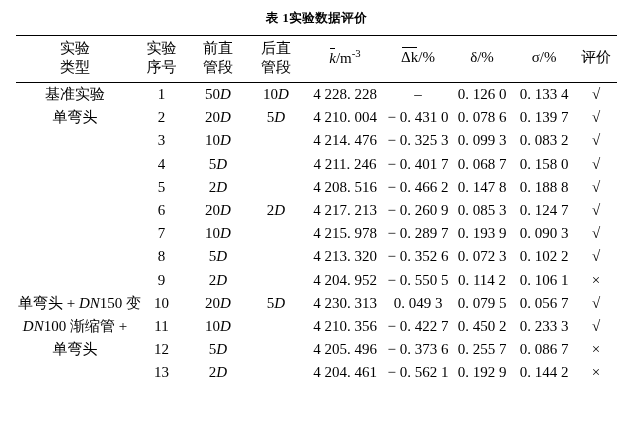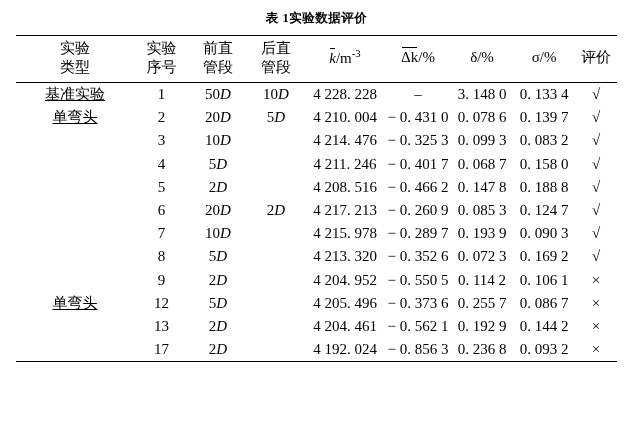--- a/index.html
+++ b/index.html
@@ -56,21 +56,20 @@
   }
   table.data tbody td {
     text-align: center;
     vertical-align: middle;
     padding: 2.6px 2px;
     line-height: 1.2;
     white-space: nowrap;
   }
   td.c-type {
     text-align: center;
-    text-decoration: underline;
   }
   .ital {
     font-style: italic;
   }
   .ovl {
     position: relative;
     display: inline-block;
   }
   .ovl::before {
     content: "";
@@ -140,21 +139,21 @@
       </tr>
     </thead>
     <tbody>
         <tr style="height: 22px;">
           <td class="c-type">基准实验</td>
           <td>1</td>
           <td>50<span class="ital">D</span></td>
           <td>10<span class="ital">D</span></td>
           <td>4 228. 228</td>
           <td>–</td>
-          <td>3. 148 0</td>
+          <td>0. 126 0</td>
           <td>0. 133 4</td>
           <td>√</td>
         </tr>
         <tr>
           <td class="c-type">单弯头</td>
           <td>2</td>
           <td>20<span class="ital">D</span></td>
           <td>5<span class="ital">D</span></td>
           <td>4 210. 004</td>
           <td>− 0. 431 0</td>
@@ -218,35 +217,57 @@
           <td>√</td>
         </tr>
         <tr>
           <td class="c-type"></td>
           <td>8</td>
           <td>5<span class="ital">D</span></td>
           <td></td>
           <td>4 213. 320</td>
           <td>− 0. 352 6</td>
           <td>0. 072 3</td>
-          <td>0. 169 2</td>
+          <td>0. 102 2</td>
           <td>√</td>
         </tr>
         <tr>
           <td class="c-type"></td>
           <td>9</td>
           <td>2<span class="ital">D</span></td>
           <td></td>
           <td>4 204. 952</td>
           <td>− 0. 550 5</td>
           <td>0. 114 2</td>
           <td>0. 106 1</td>
           <td>×</td>
         </tr>
         <tr>
+          <td class="c-type">单弯头 + <span class="ital">DN</span>150 变</td>
+          <td>10</td>
+          <td>20<span class="ital">D</span></td>
+          <td>5<span class="ital">D</span></td>
+          <td>4 230. 313</td>
+          <td>0. 049 3</td>
+          <td>0. 079 5</td>
+          <td>0. 056 7</td>
+          <td>√</td>
+        </tr>
+        <tr>
+          <td class="c-type"><span class="ital">DN</span>100 渐缩管 +</td>
+          <td>11</td>
+          <td>10<span class="ital">D</span></td>
+          <td></td>
+          <td>4 210. 356</td>
+          <td>− 0. 422 7</td>
+          <td>0. 450 2</td>
+          <td>0. 233 3</td>
+          <td>√</td>
+        </tr>
+        <tr>
           <td class="c-type">单弯头</td>
           <td>12</td>
           <td>5<span class="ital">D</span></td>
           <td></td>
           <td>4 205. 496</td>
           <td>− 0. 373 6</td>
           <td>0. 255 7</td>
           <td>0. 086 7</td>
           <td>×</td>
         </tr>
@@ -254,27 +275,16 @@
           <td class="c-type"></td>
           <td>13</td>
           <td>2<span class="ital">D</span></td>
           <td></td>
           <td>4 204. 461</td>
           <td>− 0. 562 1</td>
           <td>0. 192 9</td>
           <td>0. 144 2</td>
           <td>×</td>
         </tr>
-        <tr class="rule-bottom">
-          <td class="c-type"></td>
-          <td>17</td>
-          <td>2<span class="ital">D</span></td>
-          <td></td>
-          <td>4 192. 024</td>
-          <td>− 0. 856 3</td>
-          <td>0. 236 8</td>
-          <td>0. 093 2</td>
-          <td>×</td>
-        </tr>
       </tbody>
   </table>
 
 </div>
 
 </body></html>

